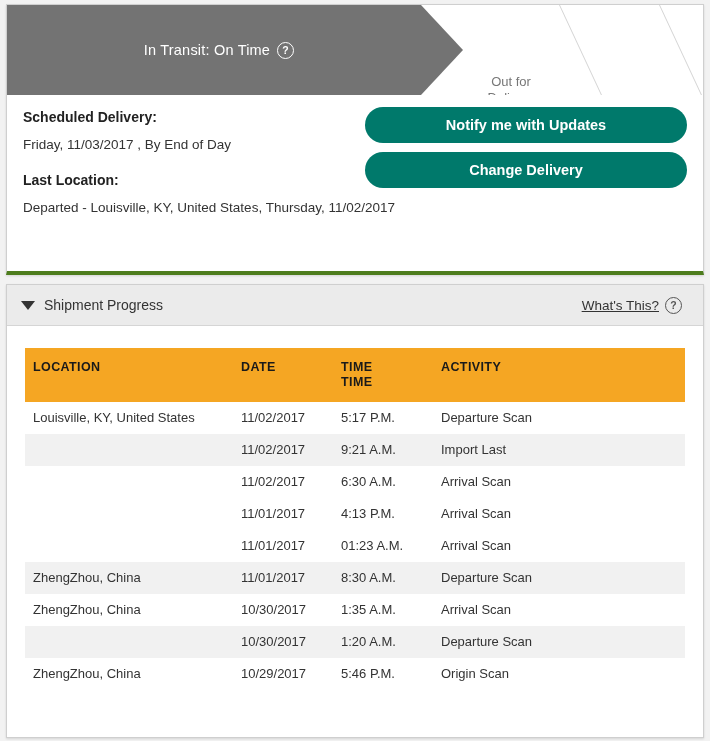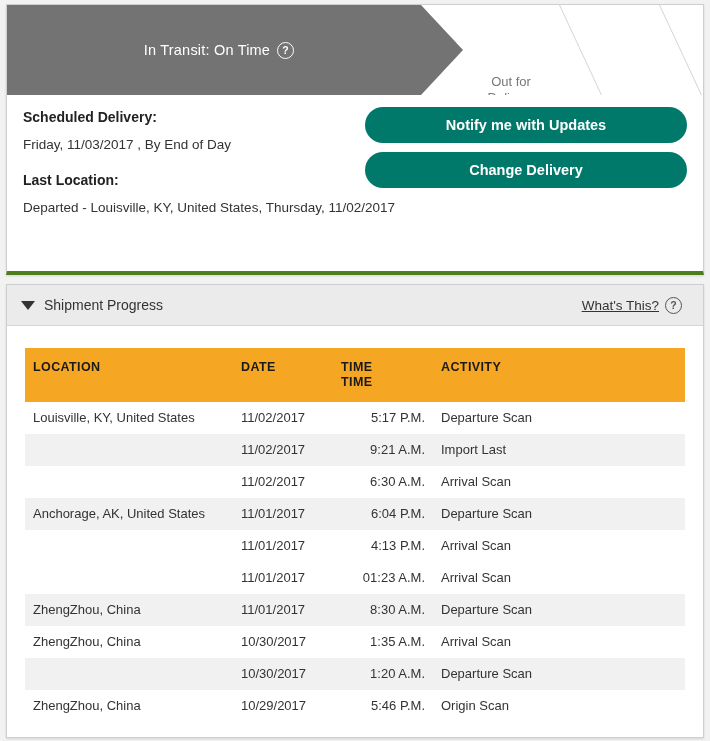--- a/index.html
+++ b/index.html
@@ -200,21 +200,21 @@
   }
   table.shipment tbody td {
     padding: 8px 8px;
     vertical-align: top;
     line-height: 16px;
     font-size: 13px;
   }
   table.shipment tbody tr.alt td { background: #f1f1f1; }
   .col-loc { width: 192px; }
   .col-date { width: 84px; }
-  .col-time { width: 84px; text-align: right; }
+  .col-time { width: 84px; }
   .col-act { width: auto; }
 </style>
 </head>
 <body>
 
 <div id="page">
 
   <div class="card" id="status-card">
 
     <div class="progress-bar">
@@ -282,26 +282,20 @@
             <td class="col-date">11/02/2017</td>
             <td class="col-time">9:21 A.M.</td>
             <td class="col-act">Import Last</td>
           </tr>
           <tr>
             <td class="col-loc"></td>
             <td class="col-date">11/02/2017</td>
             <td class="col-time">6:30 A.M.</td>
             <td class="col-act">Arrival Scan</td>
           </tr>
-          <tr class="alt">
-            <td class="col-loc">Anchorage,  AK,  United States</td>
-            <td class="col-date">11/01/2017</td>
-            <td class="col-time">6:04 P.M.</td>
-            <td class="col-act">Departure Scan</td>
-          </tr>
           <tr>
             <td class="col-loc"></td>
             <td class="col-date">11/01/2017</td>
             <td class="col-time">4:13 P.M.</td>
             <td class="col-act">Arrival Scan</td>
           </tr>
           <tr>
             <td class="col-loc"></td>
             <td class="col-date">11/01/2017</td>
             <td class="col-time">01:23 A.M.</td>

